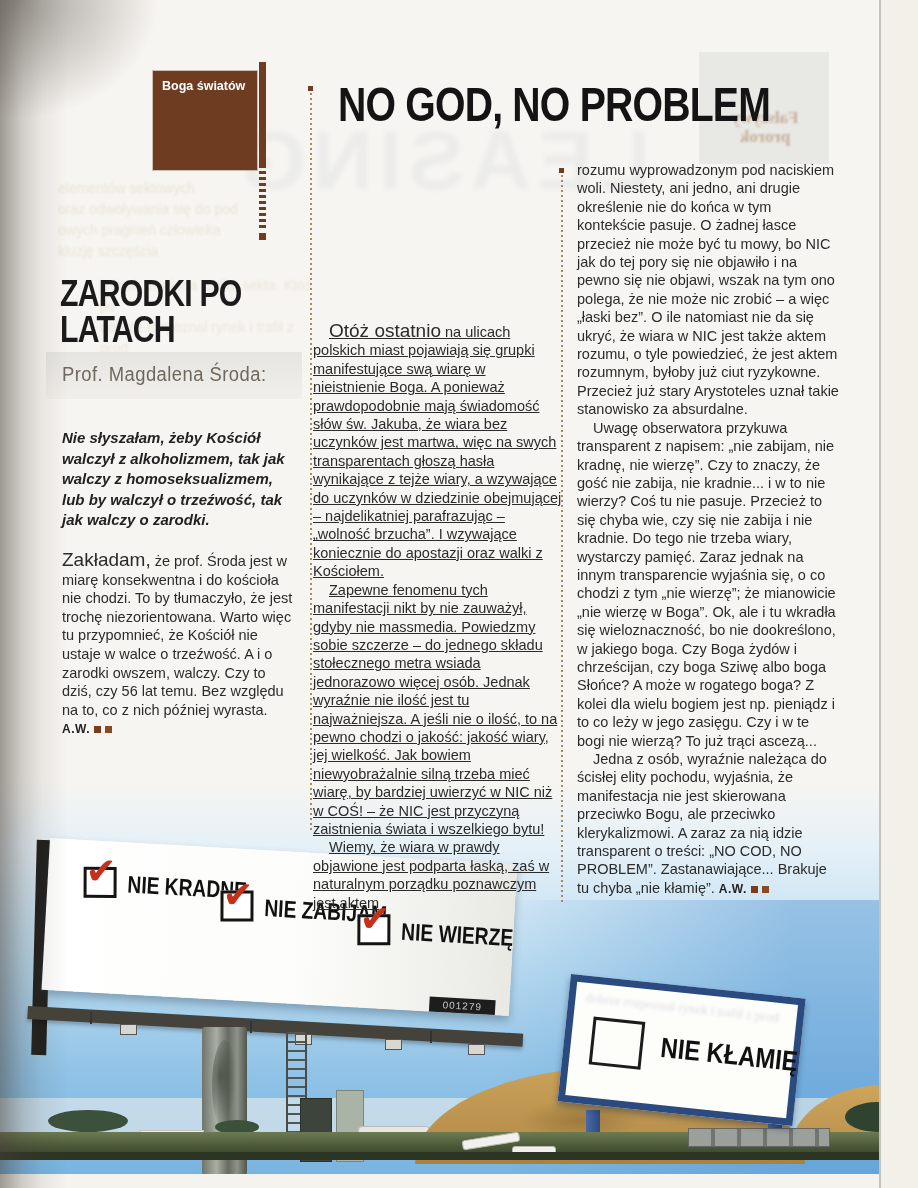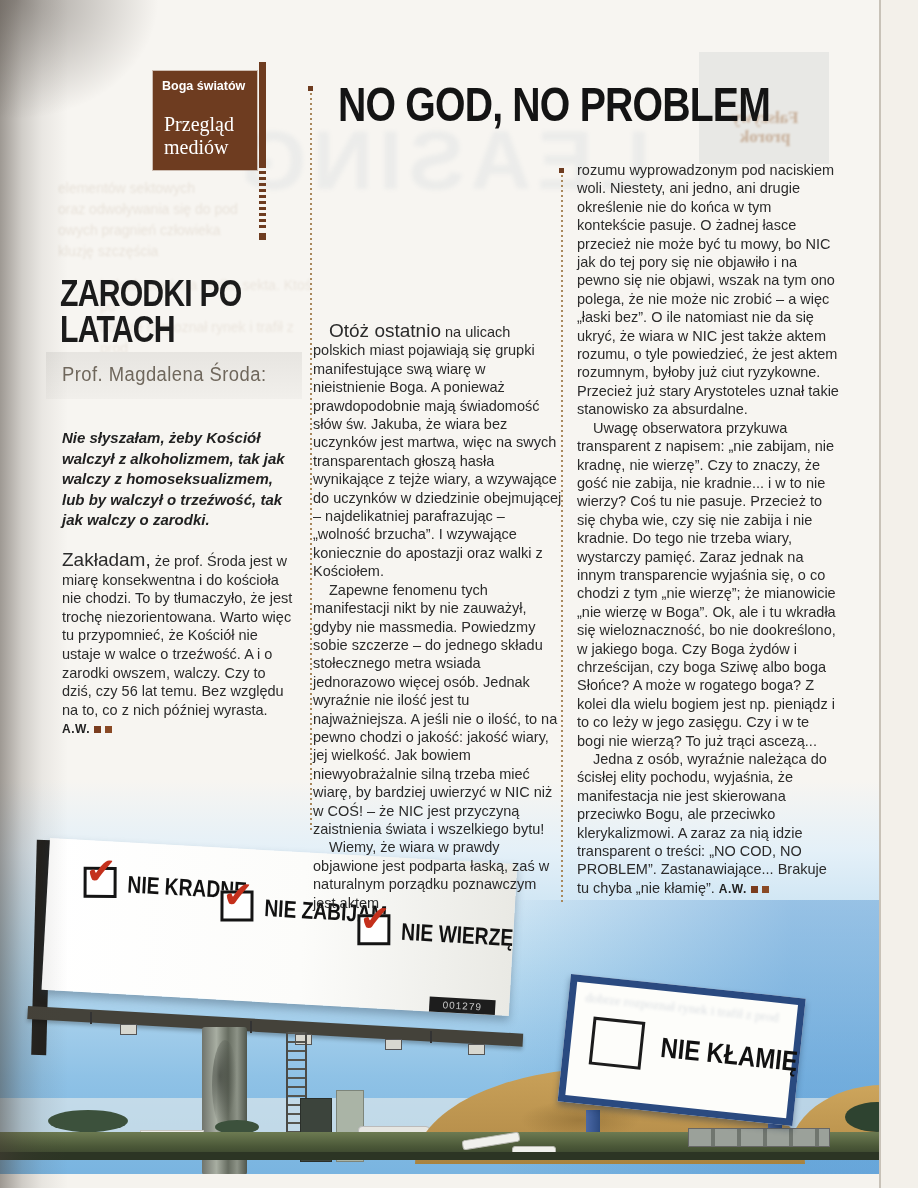--- a/index.html
+++ b/index.html
@@ -56,21 +56,21 @@
   .la-body{left:62px;top:551px;width:237px;font-size:14.5px;line-height:18.6px;z-index:3;}
   .la-body .lead-in{font-size:19px;}
   .indent{text-indent:16px;display:block;}
   .sig{font-weight:bold;font-size:12px;letter-spacing:.5px;color:#222;}
   .sq{display:inline-block;width:7px;height:7px;margin-left:4px;background:#7a3c1e;}
   .sq.s2{background:#8a4a26;}
 
   
   .col{font-size:14.5px;line-height:18.4px;color:#2b2b2b;z-index:3;}
   .col p{margin:0;}
-  .col2{left:313px;top:322px;width:249px;}
+  .col2{left:313px;top:322px;width:249px;text-decoration:underline;}
   .col3{left:577px;top:161px;width:262px;}
   .col .lead-in{font-size:19px;}
 
   
   .photo{left:0;top:780px;width:918px;height:395px;z-index:0;overflow:hidden;}
   .photo .abs{position:absolute;}
   .sky{left:0;top:0;width:918px;height:395px;
     background:linear-gradient(180deg,rgba(240,247,251,0) 0%,#e4f0f8 18%,#bcdcf0 45%,#8fc2e6 75%,#79b4e0 100%);}
   .sky-right{left:500px;top:120px;width:418px;height:275px;
     background:linear-gradient(90deg,rgba(90,156,214,0) 0%,rgba(80,148,210,.45) 70%);}
@@ -220,21 +220,20 @@
     <div>kluzję szczęścia</div>
   </div>
   <div class="bleed abs" style="left:100px;top:275px;width:220px;opacity:.12;">
     <div>jednak powinna zadka sekta. Ktoś po</div>
     <div>dobrze rozpoznał rynek i trafił z prod</div>
     <div>zapotrzebowanie</div>
   </div>
 
   <div class="kicker-box abs">
     <div class="kicker-label">Boga światów</div>
-    <div class="kicker-section">Przegląd mediów</div>
   </div>
   <div class="brown-bar abs"></div>
   <div class="brown-bar-dash abs"></div>
   <div class="brown-sq abs" style="left:259px;top:233px;"></div>
   <div class="dotsq abs" style="left:308px;top:86px;"></div>
   <div class="dotline abs" style="left:310px;top:93px;height:738px;"></div>
   <div class="dotsq abs" style="left:559px;top:168px;"></div>
   <div class="dotline abs" style="left:561px;top:175px;height:730px;"></div>
 
   <h1 class="headline abs" style="margin:0;">NO GOD, NO PROBLEM</h1>

